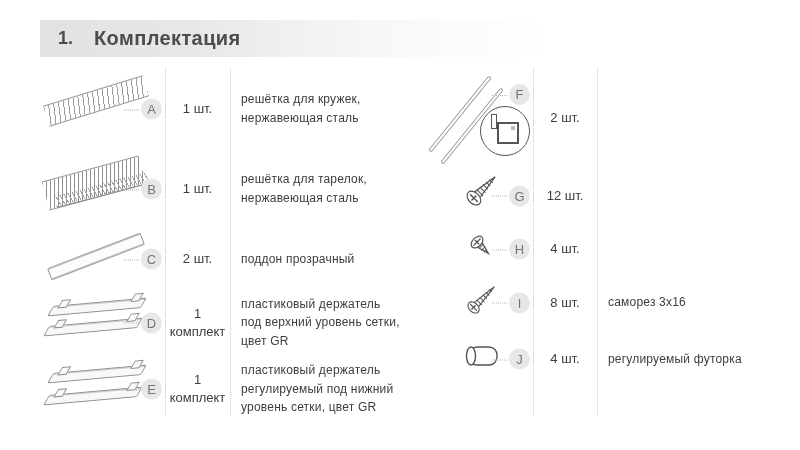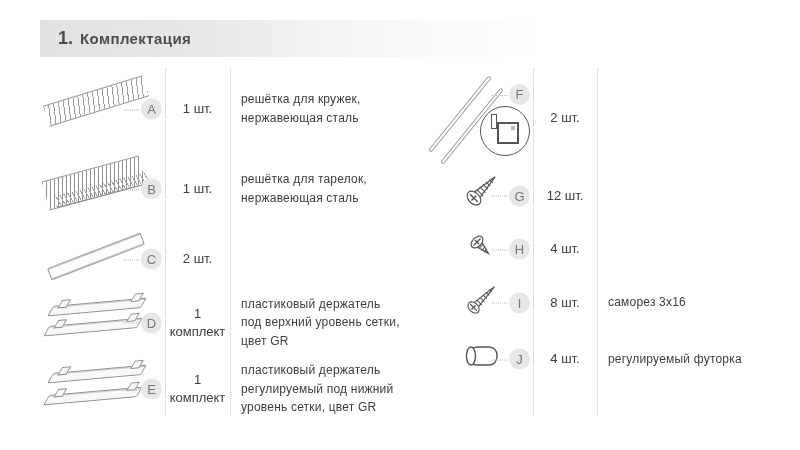--- a/index.html
+++ b/index.html
@@ -5,21 +5,21 @@
   * { margin:0; padding:0; box-sizing:border-box; }
   html,body { width:800px; height:450px; background:#ffffff; overflow:hidden;
               font-family:"Liberation Sans", sans-serif; }
   .page { position:relative; width:800px; height:450px; background:#fff; }
 
   
   .titlebar { position:absolute; left:40px; top:20px; width:720px; height:37px;
     background:linear-gradient(to right,#e2e2e2 0%,#e7e7e7 20%,#f8f8f8 48%,#ffffff 70%);
     display:flex; align-items:center; padding-left:18px; }
   .titlebar .num { font-size:18px; font-weight:800; color:#4c4c4c; margin-right:7px; }
-  .titlebar .ttl { font-size:15px; font-weight:600; color:#4c4c4c; letter-spacing:.4px; }
+  .titlebar .ttl { font-size:20px; font-weight:600; color:#4c4c4c; letter-spacing:.4px;margin-left:14px; }
 
   
   .col { position:absolute; top:68px; height:352px; }
   .col-left  { left:40px;  width:362px; }
   .col-right { left:430px; width:360px; }
   .vline { position:absolute; top:0; bottom:5px; width:0; border-left:1px dotted #c6c6c6; }
   .col-left  .vl1 { left:125px; } .col-left  .vl2 { left:190px; }
   .col-right .vl1 { left:103px; } .col-right .vl2 { left:167px; }
 
   .row { position:absolute; left:0; right:0; display:flex; align-items:center; }
@@ -137,20 +137,21 @@
     </div>
 
     <div class="row row-2">
       <div class="cell-art">
         <div class="art art-c">
             <div class="tray"></div>
           </div>
         <span class="badge">C</span>
       </div>
       <div class="cell-qty">2 шт.</div>
+      <div class="cell-desc">поддон прозрачный</div>
     </div>
 
     <div class="row row-3">
       <div class="cell-art">
         <div class="art art-d">
             <div class="rail r1"></div>
             <div class="rail r2"></div>
           </div>
         <span class="badge">D</span>
       </div>

